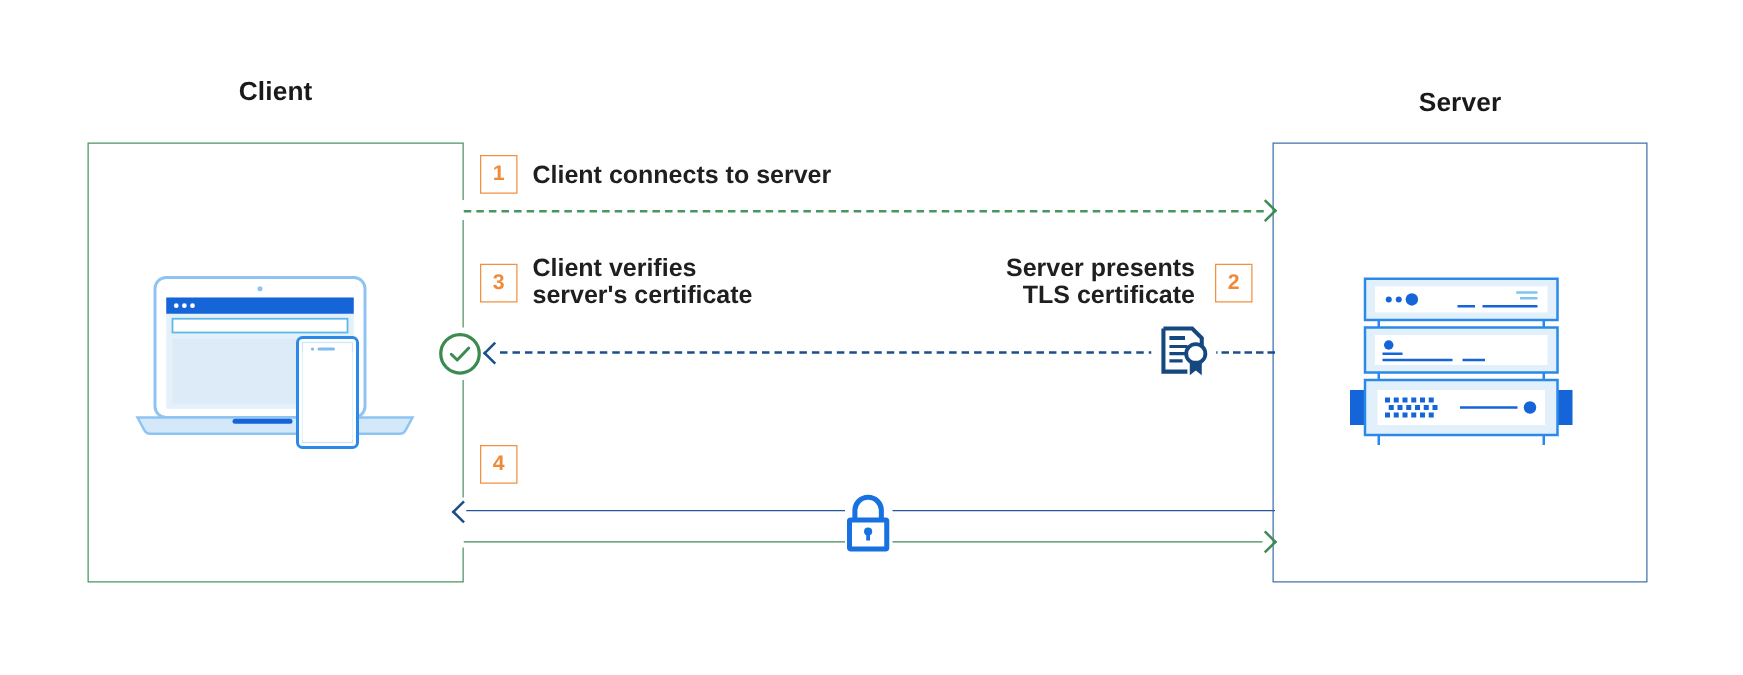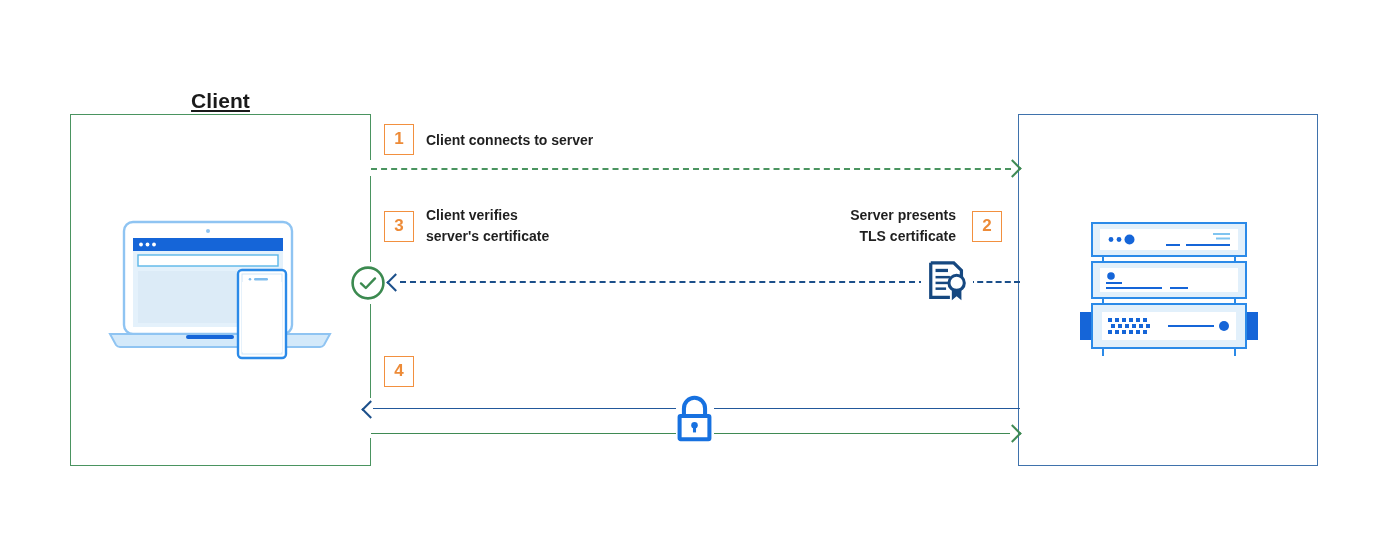--- a/index.html
+++ b/index.html
@@ -22,21 +22,21 @@
 
   
   .endpoint-title {
     font-size: 21px;
     font-weight: bold;
     color: #1a1a1a;
     letter-spacing: 0.1px;
     text-align: center;
     white-space: nowrap;
   }
-  #client-title { left: 70px;  top: 89px; width: 301px; text-decoration: underline; }
+  #client-title { left: 70px;  top: 62px; width: 301px; }
   #server-title { left: 1018px; top: 71px; width: 300px; }
 
   
   .endpoint-box {
     box-sizing: border-box;
     background: transparent;
   }
   #client-box {
     left: 70px;  top: 114px;  width: 301px; height: 352px;
     border: 1.6px solid #4a9460;
@@ -53,21 +53,21 @@
     box-sizing: border-box;
     width: 30px; height: 31px;
     border: 1.6px solid #f2903f;
     color: #ed8b38;
     font-size: 17px;
     font-weight: bold;
     line-height: 28px;
     text-align: center;
   }
   .step-caption {
-    font-size: 14px;
+    font-size: 20px;
     font-weight: bold;
     color: #1f1f1f;
     line-height: 21px;
     white-space: pre-line;
   }
   .cap-left  { text-align: left; }
   .cap-right { text-align: right; }
 
   
   .line-h { height: 0; border-top-width: 2px; border-top-style: solid; }
@@ -96,20 +96,21 @@
   #cert-icon  { left: 925px; top: 258px; width: 46px; height: 46px; }
   #lock-icon  { left: 672px; top: 393px; width: 45px; height: 50px; }
   .wire-cut { background: #ffffff; }
 </style>
 </head>
 <body>
 
 <div id="stage">
 
   <div class="abs endpoint-title" id="client-title">Client</div>
+  <div class="abs endpoint-title" id="server-title">Server</div>
 
   <div class="abs endpoint-box" id="client-box"></div>
   <div class="abs endpoint-box" id="server-box"></div>
 
   <div class="abs edge-gap" style="left:368px; top:160px; width:6px; height:16px;"></div>
   <div class="abs edge-gap" style="left:368px; top:262px; width:6px; height:42px;"></div>
   <div class="abs edge-gap" style="left:368px; top:398px; width:6px; height:40px;"></div>
 
   <div class="abs step-badge" style="left:384px; top:124px;">1</div>
   <div class="abs step-caption cap-left" style="left:426px; top:130px; width:420px;">Client connects to server</div>

